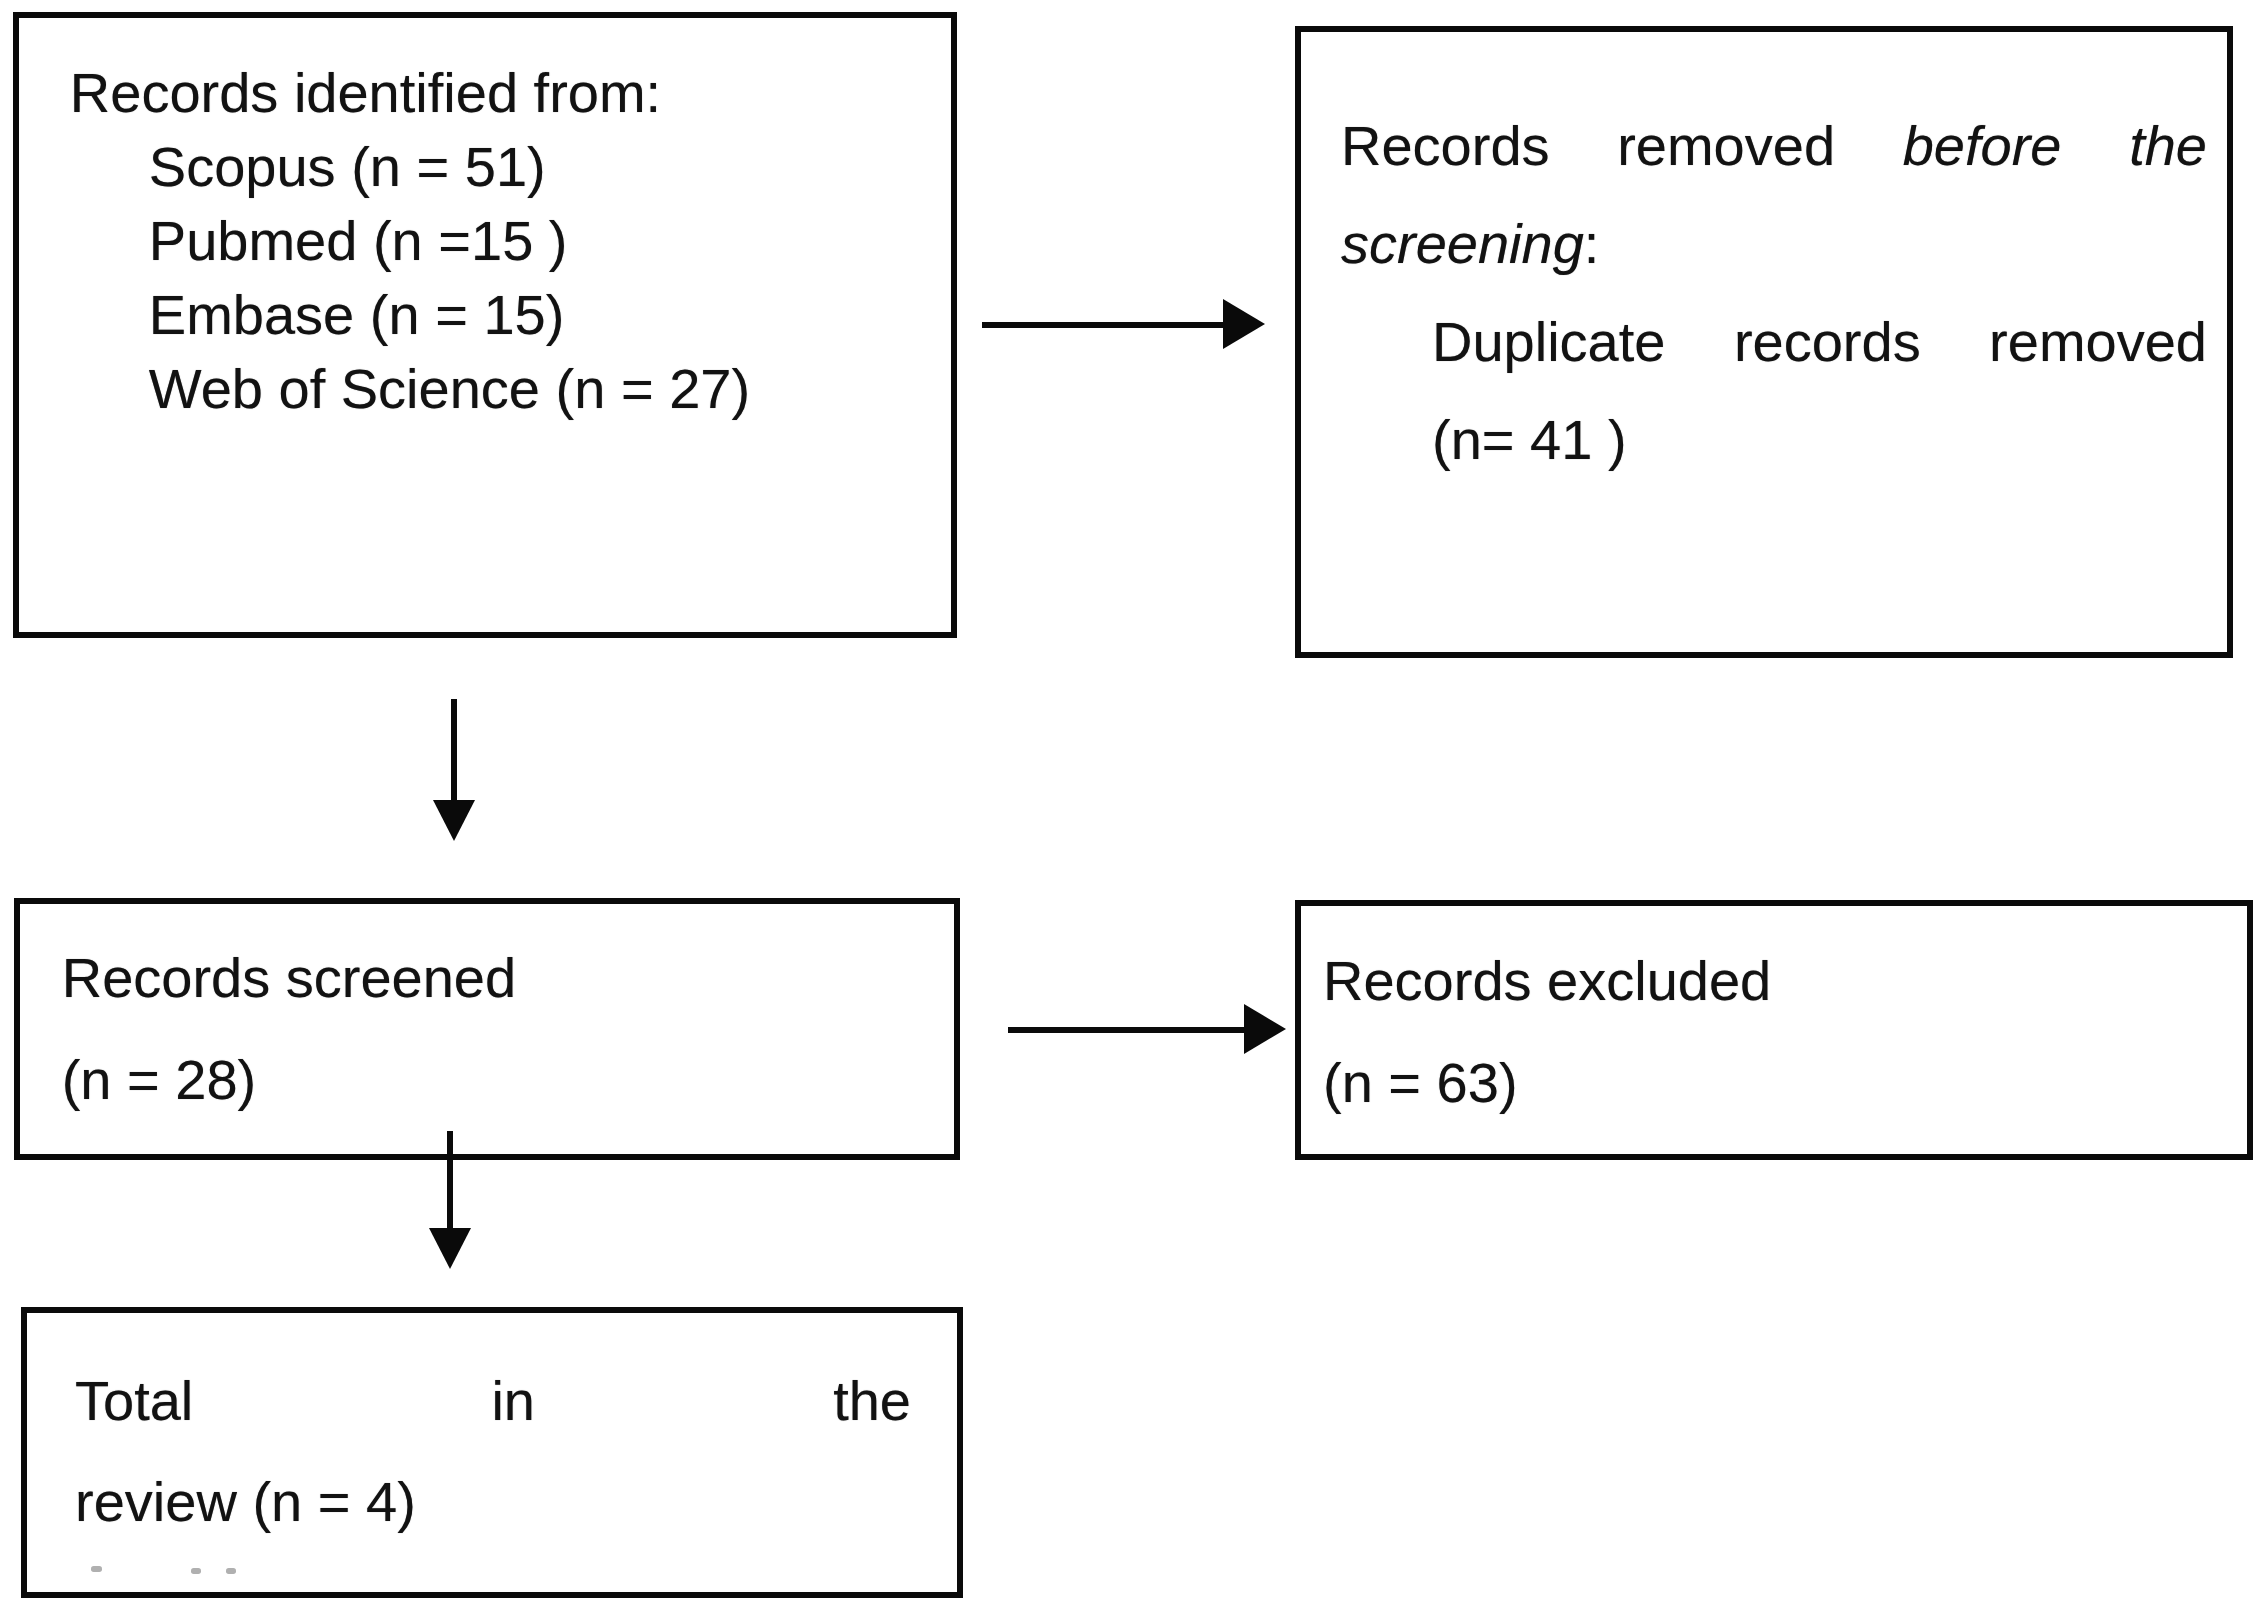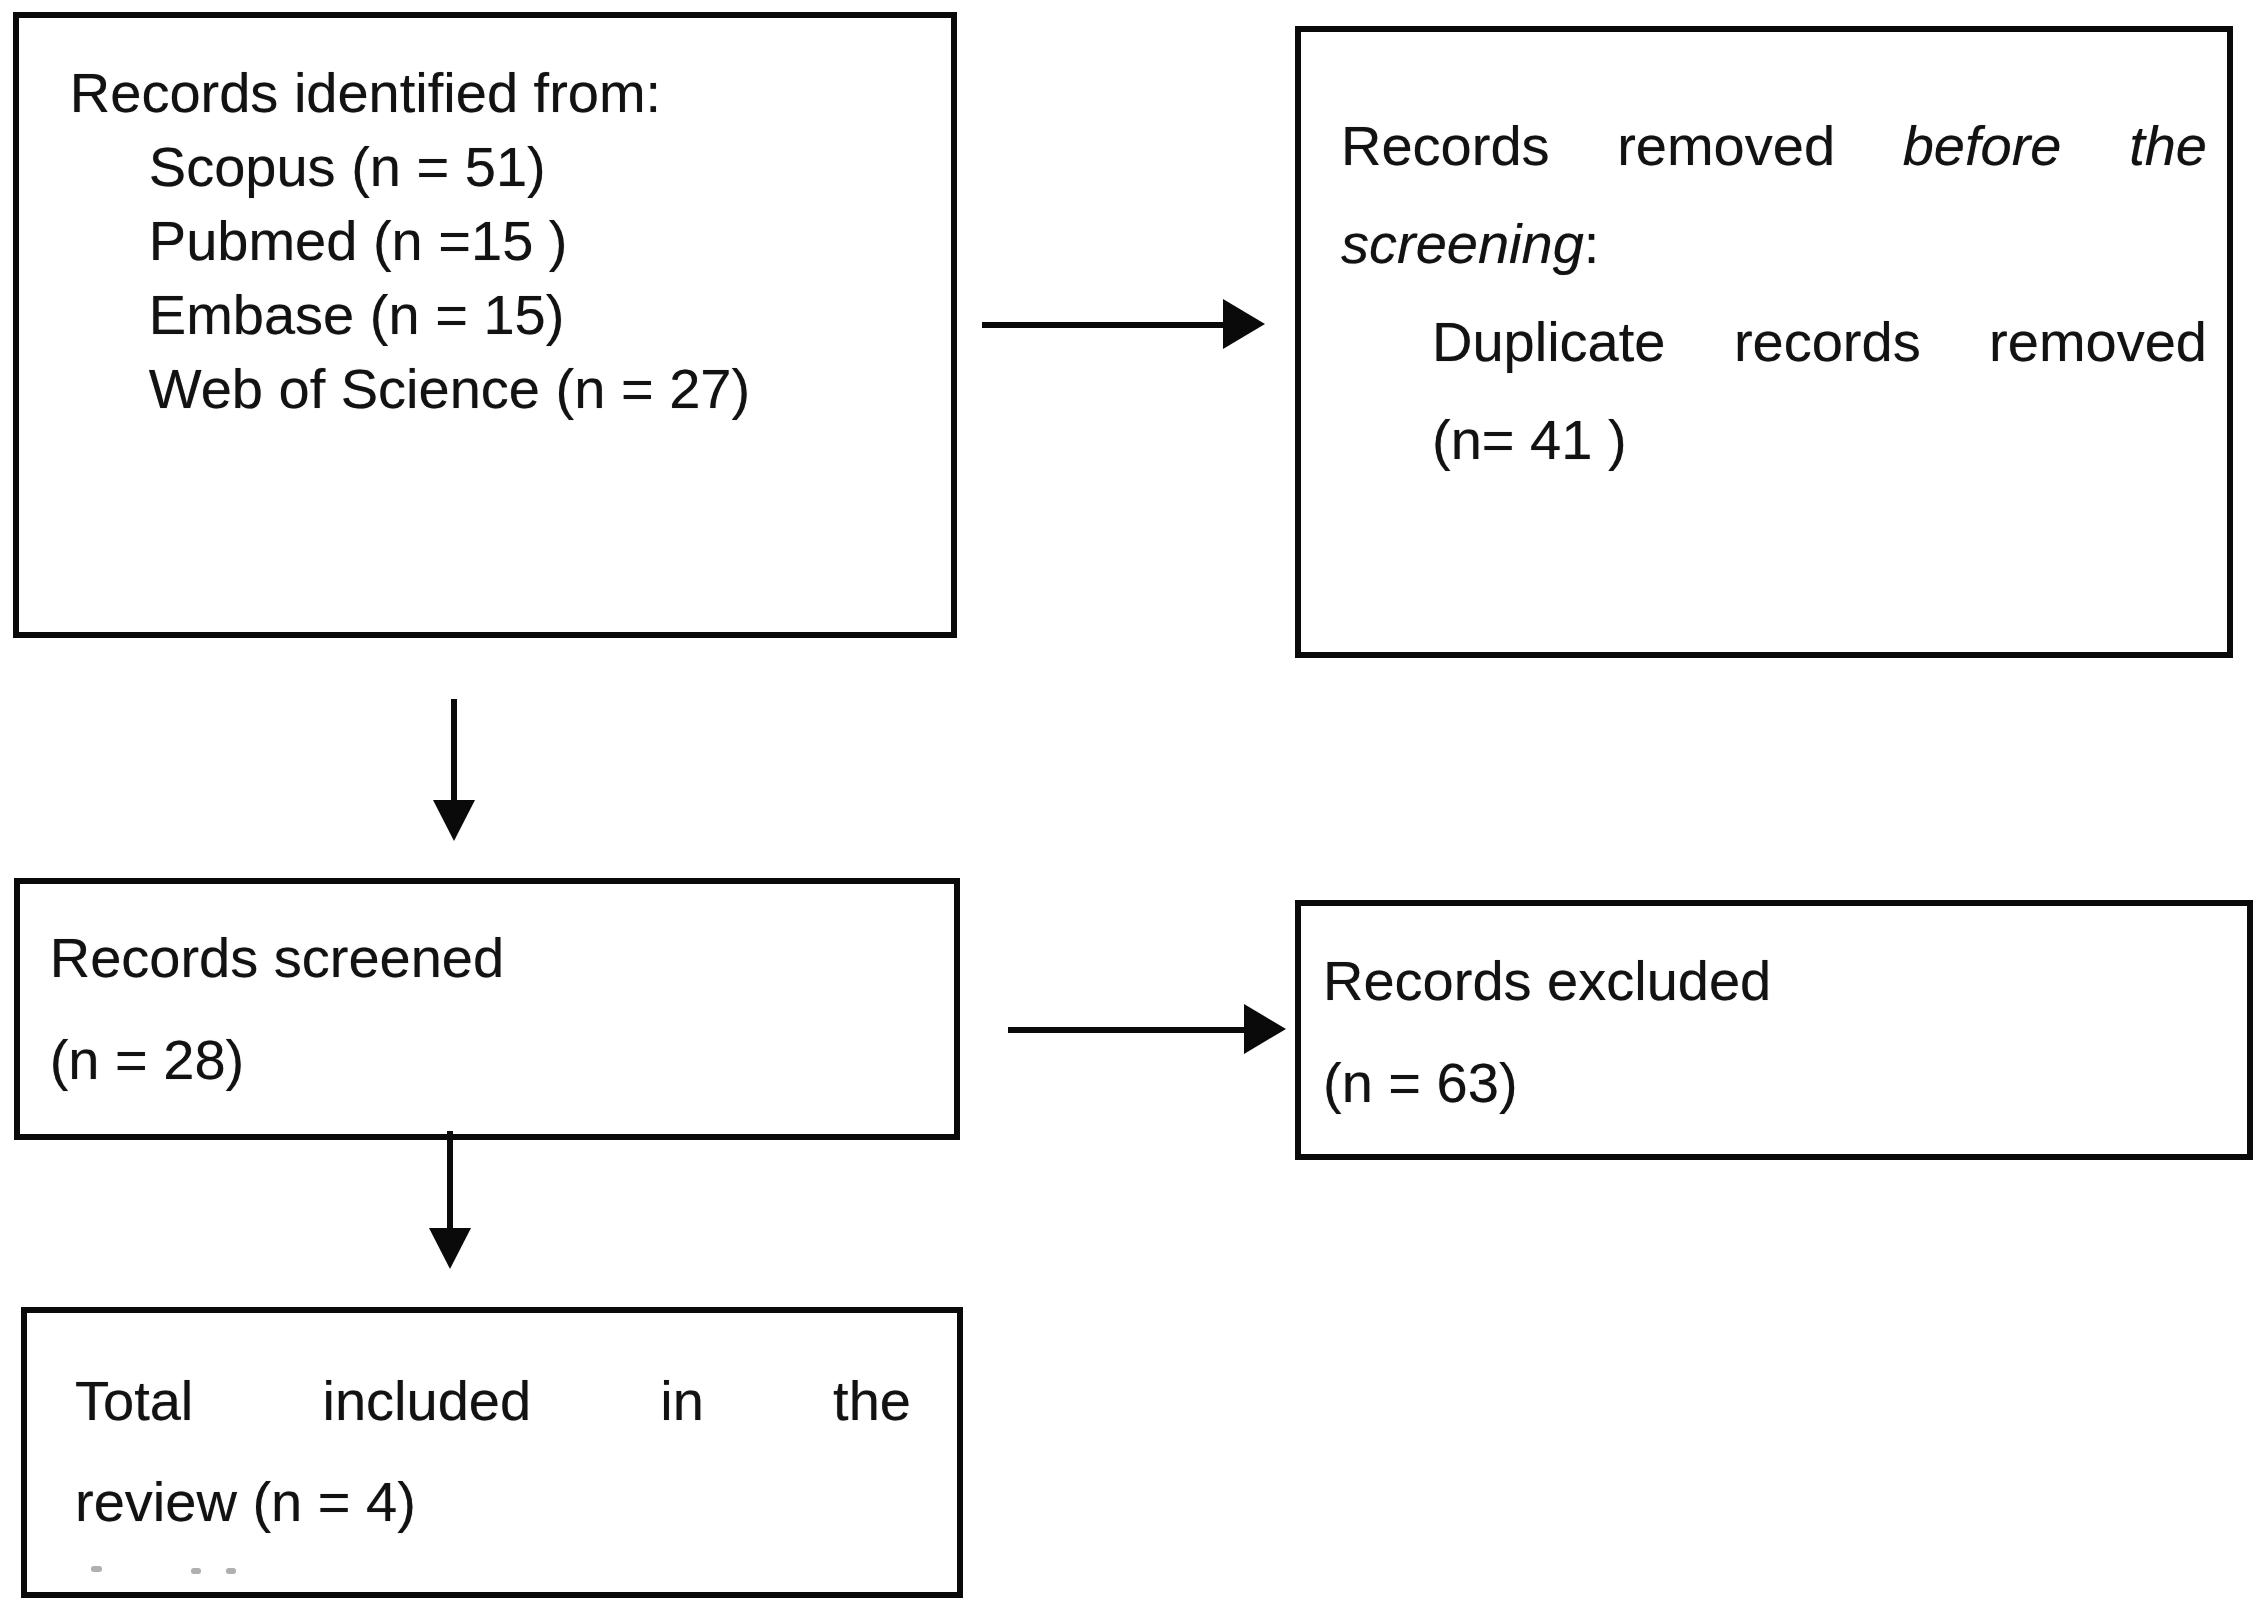--- a/index.html
+++ b/index.html
@@ -22,21 +22,21 @@
   }
   .line{white-space:pre;}
   
   .jline{display:flex;justify-content:space-between;}
   .italic{font-style:italic;}
   
   .box-identified{left:12.8px;top:12px;width:944px;height:626px;padding:38px 41px 0 51px;}
   .box-identified .src{padding-left:79px;}
   .box-removed{left:1295px;top:25.6px;width:938px;height:632px;padding:65px 20px 0 40px;line-height:98px;}
   .box-removed .ind{padding-left:91px;}
-  .box-screened{left:13.7px;top:878px;width:946px;height:262px;padding:23px 37px 0 30px;line-height:102px;}
+  .box-screened{left:13.7px;top:898px;width:946px;height:262px;padding:23px 37px 0 42px;line-height:102px;}
   .box-excluded{left:1295px;top:900px;width:958px;height:260px;padding:24px 37px 16px 22px;line-height:102px;}
   .box-included{left:21px;top:1307px;width:942px;height:291px;padding:37px 46px 0 48px;line-height:101px;}
   
   .shaft-h{position:absolute;height:5.5px;background:#0a0a0a;z-index:5;}
   .shaft-v{position:absolute;width:5.5px;background:#0a0a0a;z-index:5;}
   .head-right{
     position:absolute;width:0;height:0;z-index:5;
     border-top:25.6px solid transparent;
     border-bottom:25.6px solid transparent;
     border-left:42px solid #0a0a0a;
@@ -88,21 +88,20 @@
   </div>
 
   <div class="box box-excluded">
     <div class="line">Records excluded</div>
     <div class="line">(n = 63)</div>
   </div>
 
   <div class="box box-included">
     <div class="jline">
       <span>Total</span>
-      <span>included</span>
       <span>in</span>
       <span>the</span>
     </div>
     <div class="line">review (n = 4)</div>
     <div class="dot" style="left:64px;top:253px;width:11px;"></div>
     <div class="dot" style="left:164px;top:255px;width:10px;"></div>
     <div class="dot" style="left:199px;top:255px;width:10px;"></div>
   </div>
 
   <div class="shaft-h" style="left:982px;top:322px;width:245px;"></div>

